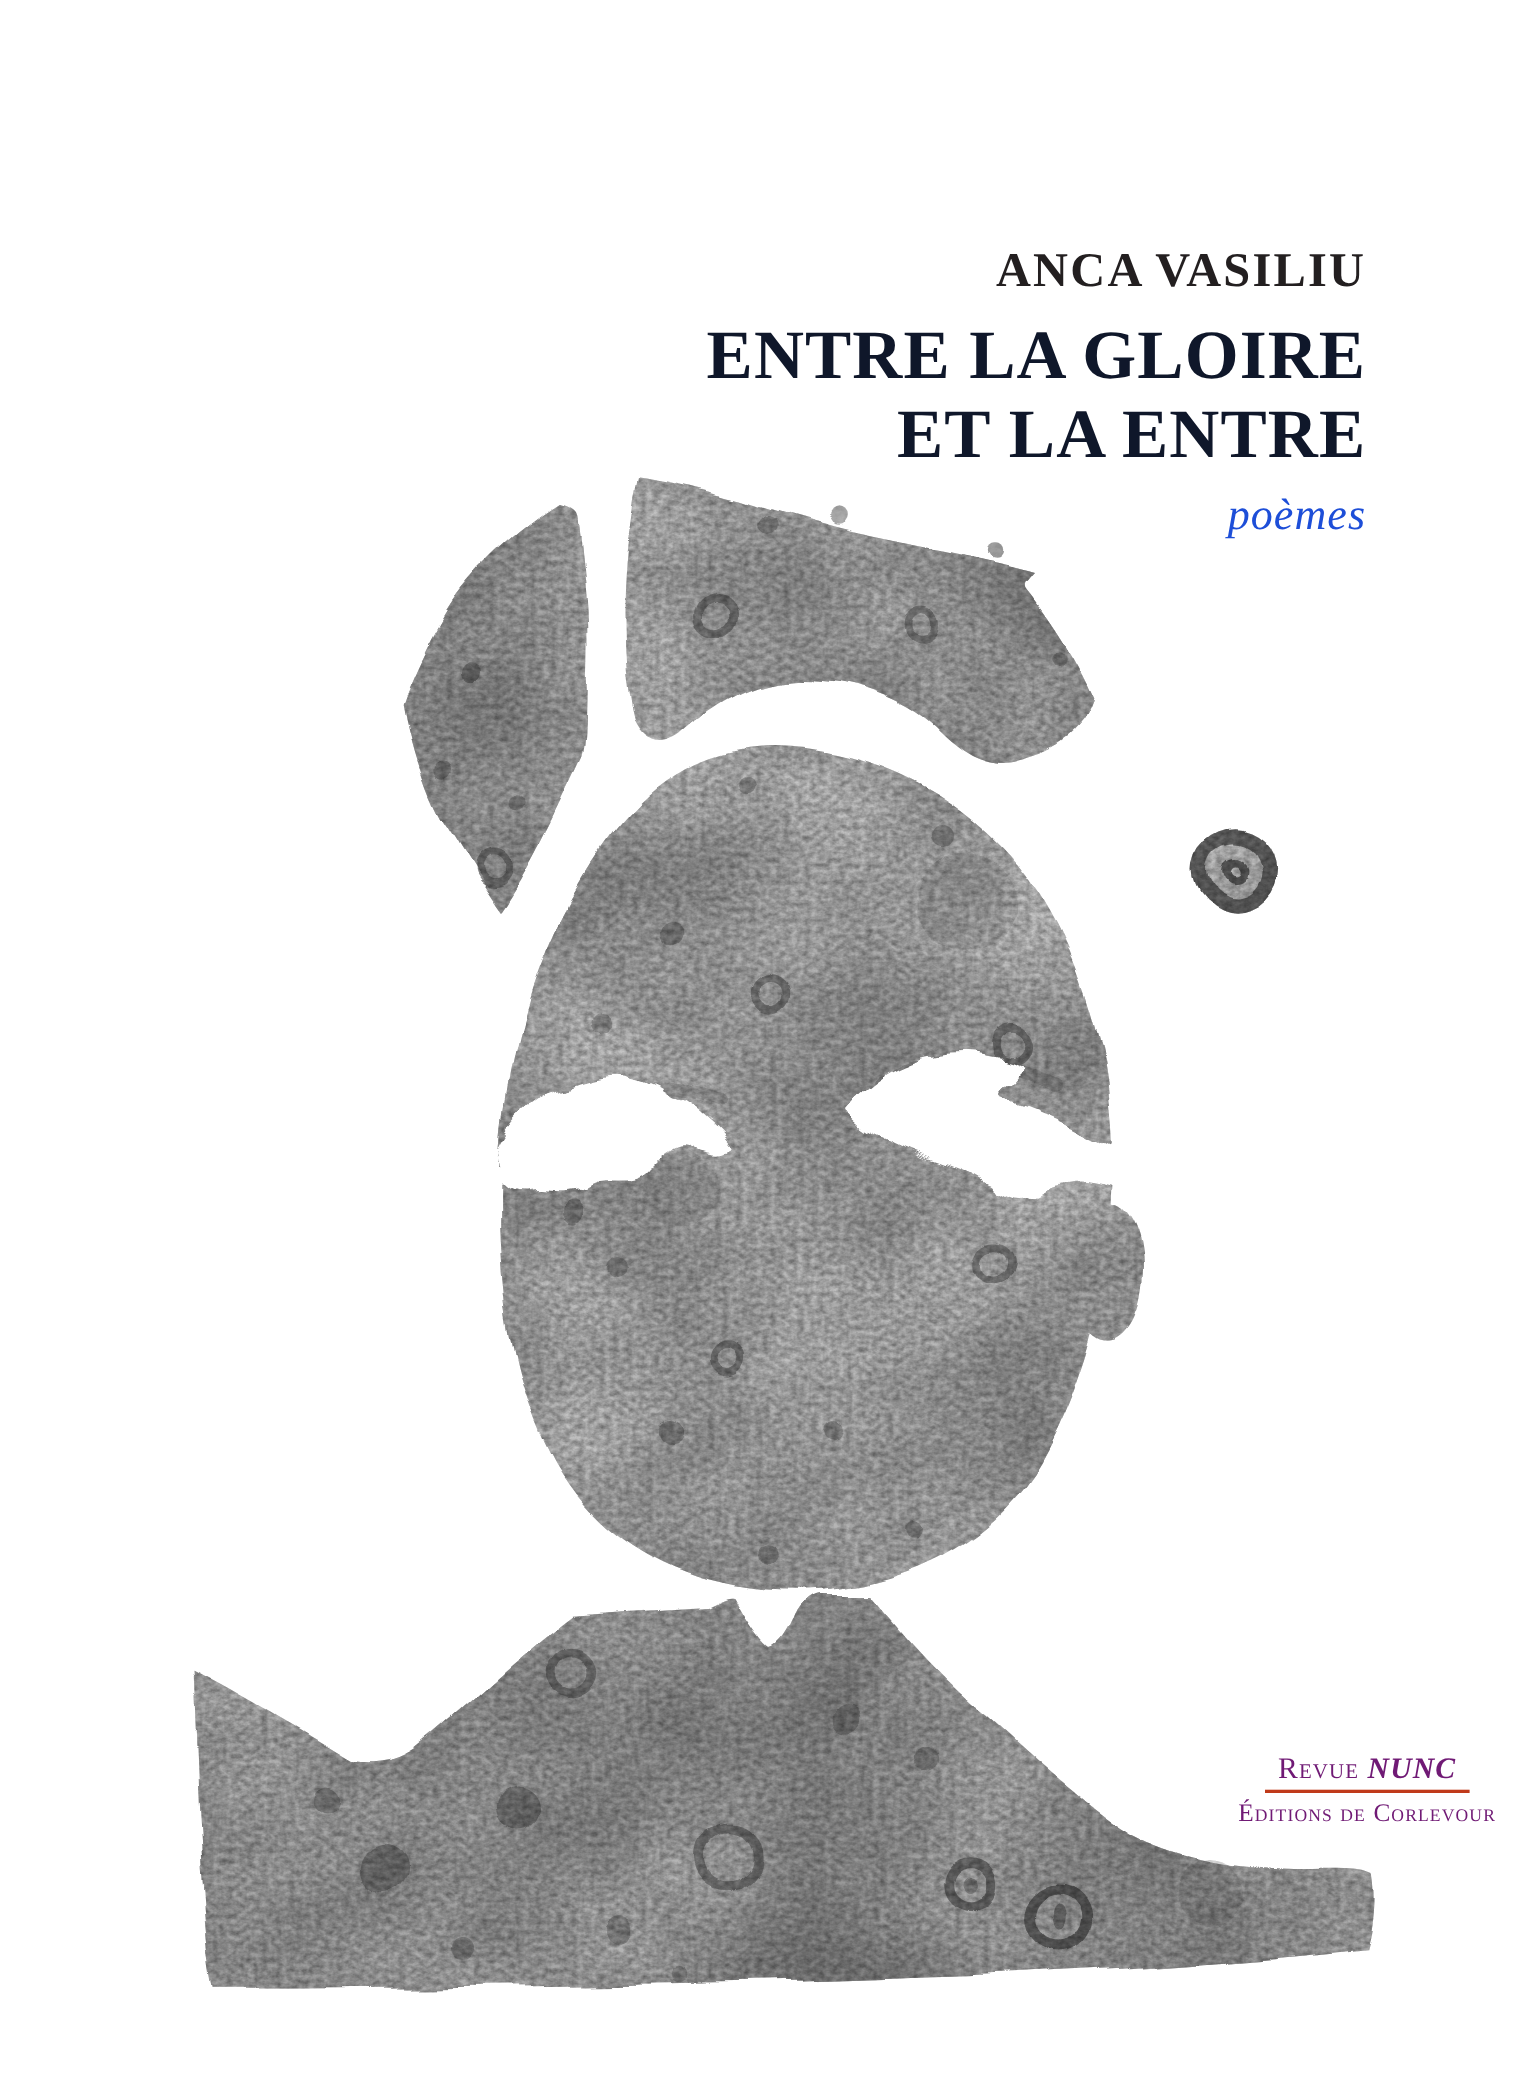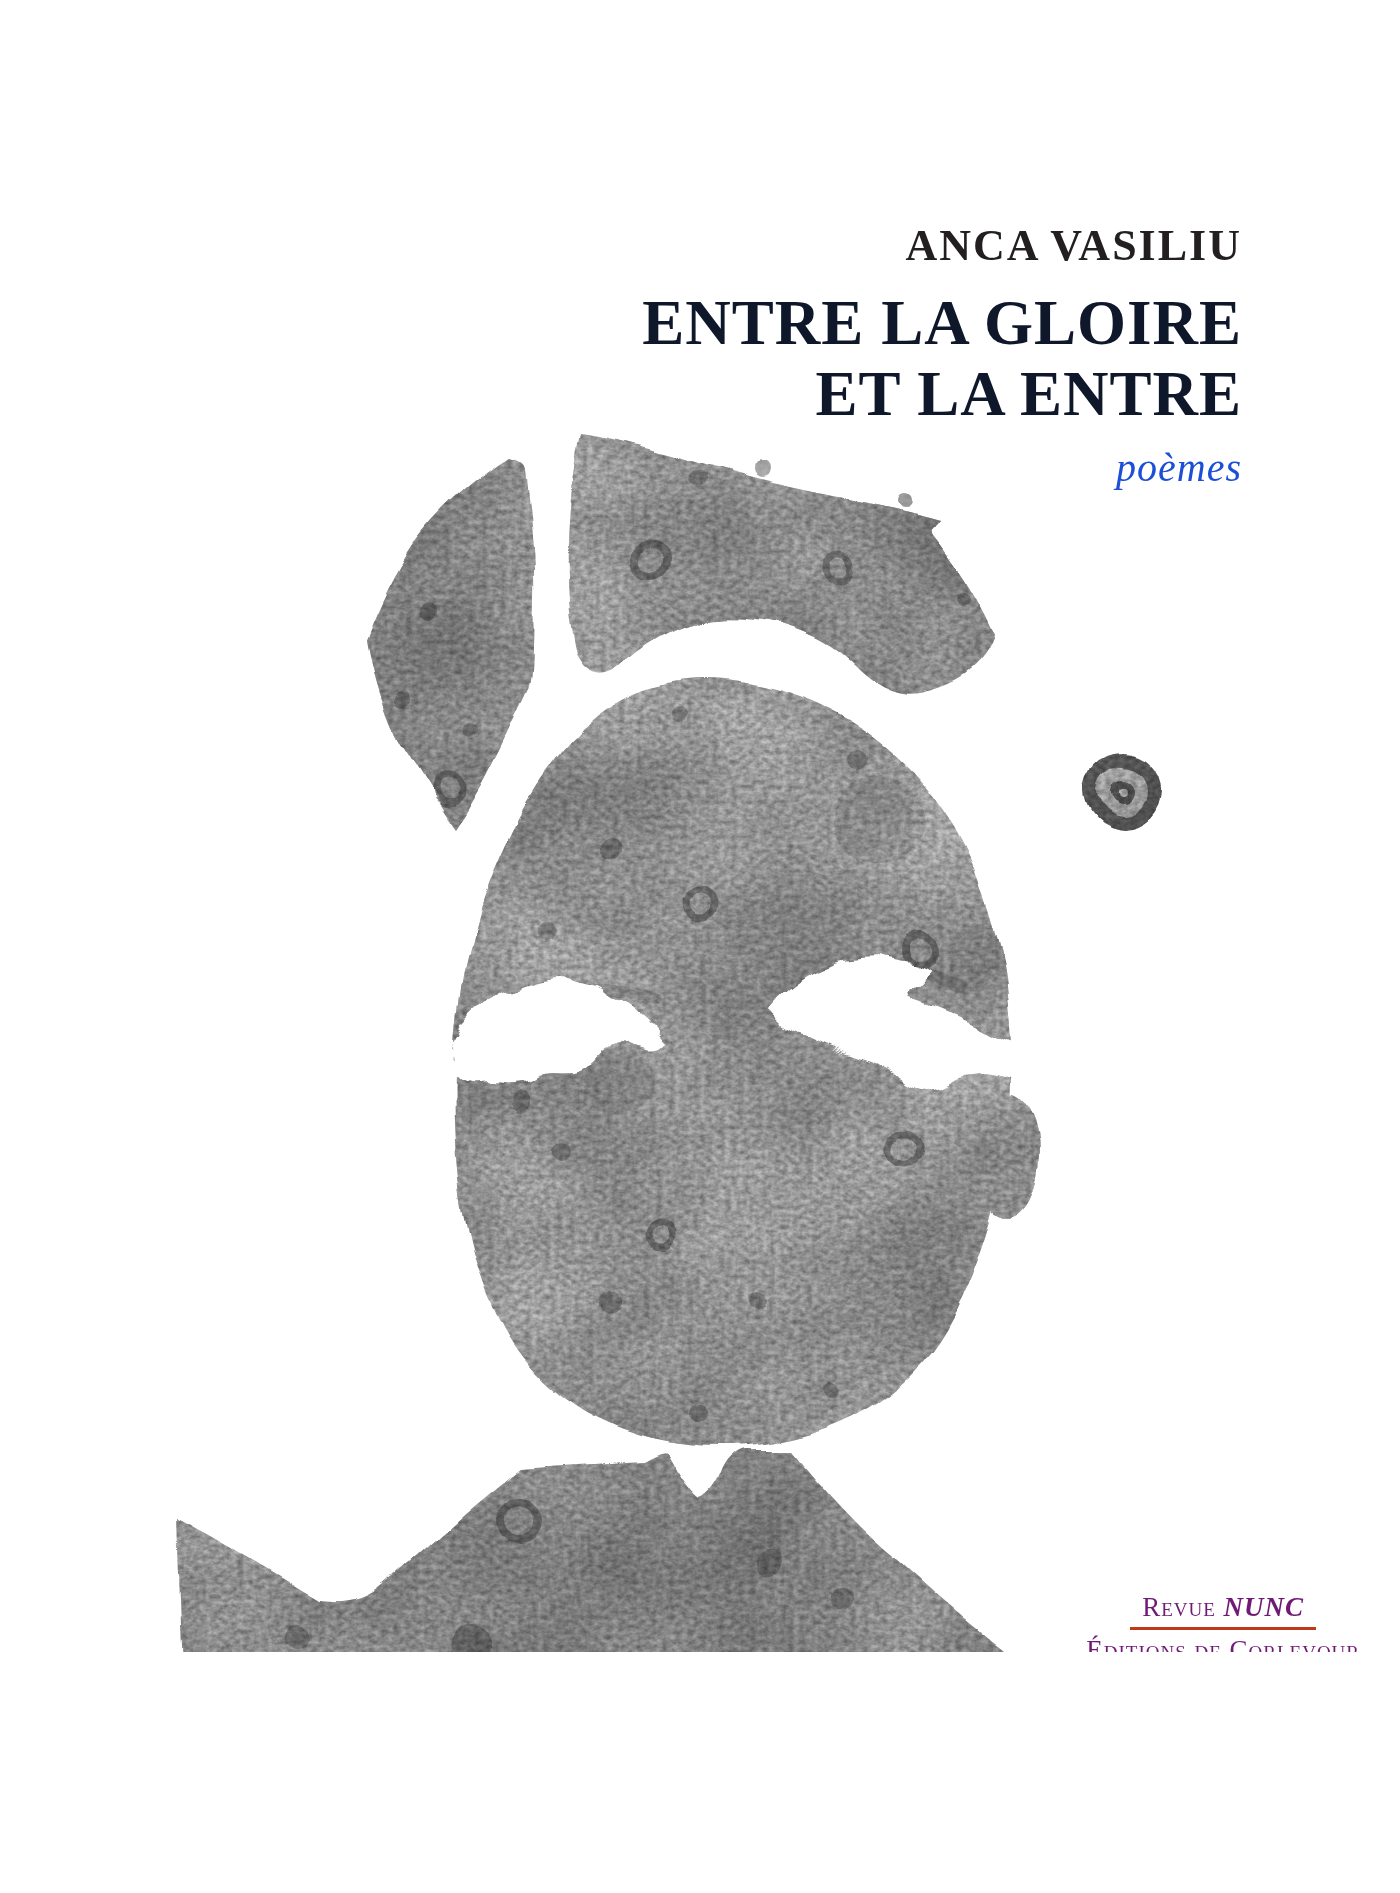--- a/index.html
+++ b/index.html
@@ -1,18 +1,18 @@
 <!DOCTYPE html>
 <html><head>
 <meta charset="utf-8">
 <style>
   html,body{margin:0;padding:0;background:#ffffff;}
   .cover{
     position:relative;
-    width:1400px;height:1652px;
+    width:1400px;height:1893px;
     margin:0 auto;
     background:#ffffff;
     overflow:hidden;
     font-family:"Liberation Serif", serif;
   }
   .artwork{position:absolute;left:0;top:0;width:1400px;height:1893px;}
   .title-block{
     position:absolute;top:224px;right:158px;
     text-align:right;white-space:nowrap;
   }
@@ -29,21 +29,21 @@
     letter-spacing:1px;margin-top:14px;
   }
   .publisher{
     position:absolute;top:1592px;right:40px;
     text-align:center;color:#701a75;white-space:nowrap;
   }
   .pub-line1{font-size:27px;letter-spacing:1px;}
   .sc{font-variant:small-caps;}
   .nunc{font-style:italic;font-weight:bold;}
   .pub-underline{height:3px;width:186px;background:#c03a1a;margin:4px auto 5px auto;}
-  .pub-line2{font-size:27px;font-variant:small-caps;letter-spacing:1px;}
+  .pub-line2{font-size:23px;font-variant:small-caps;letter-spacing:1px;}
 </style>
 </head>
 <body>
 
 <div class="cover">
 
   <svg class="artwork" viewBox="0 0 1400 1893" xmlns="http://www.w3.org/2000/svg" aria-hidden="true">
     <defs>
       <filter id="ink" x="-4%" y="-4%" width="108%" height="108%" color-interpolation-filters="sRGB">
         <feTurbulence type="fractalNoise" baseFrequency="0.012 0.016" numOctaves="2" seed="8" result="warp"></feTurbulence>

